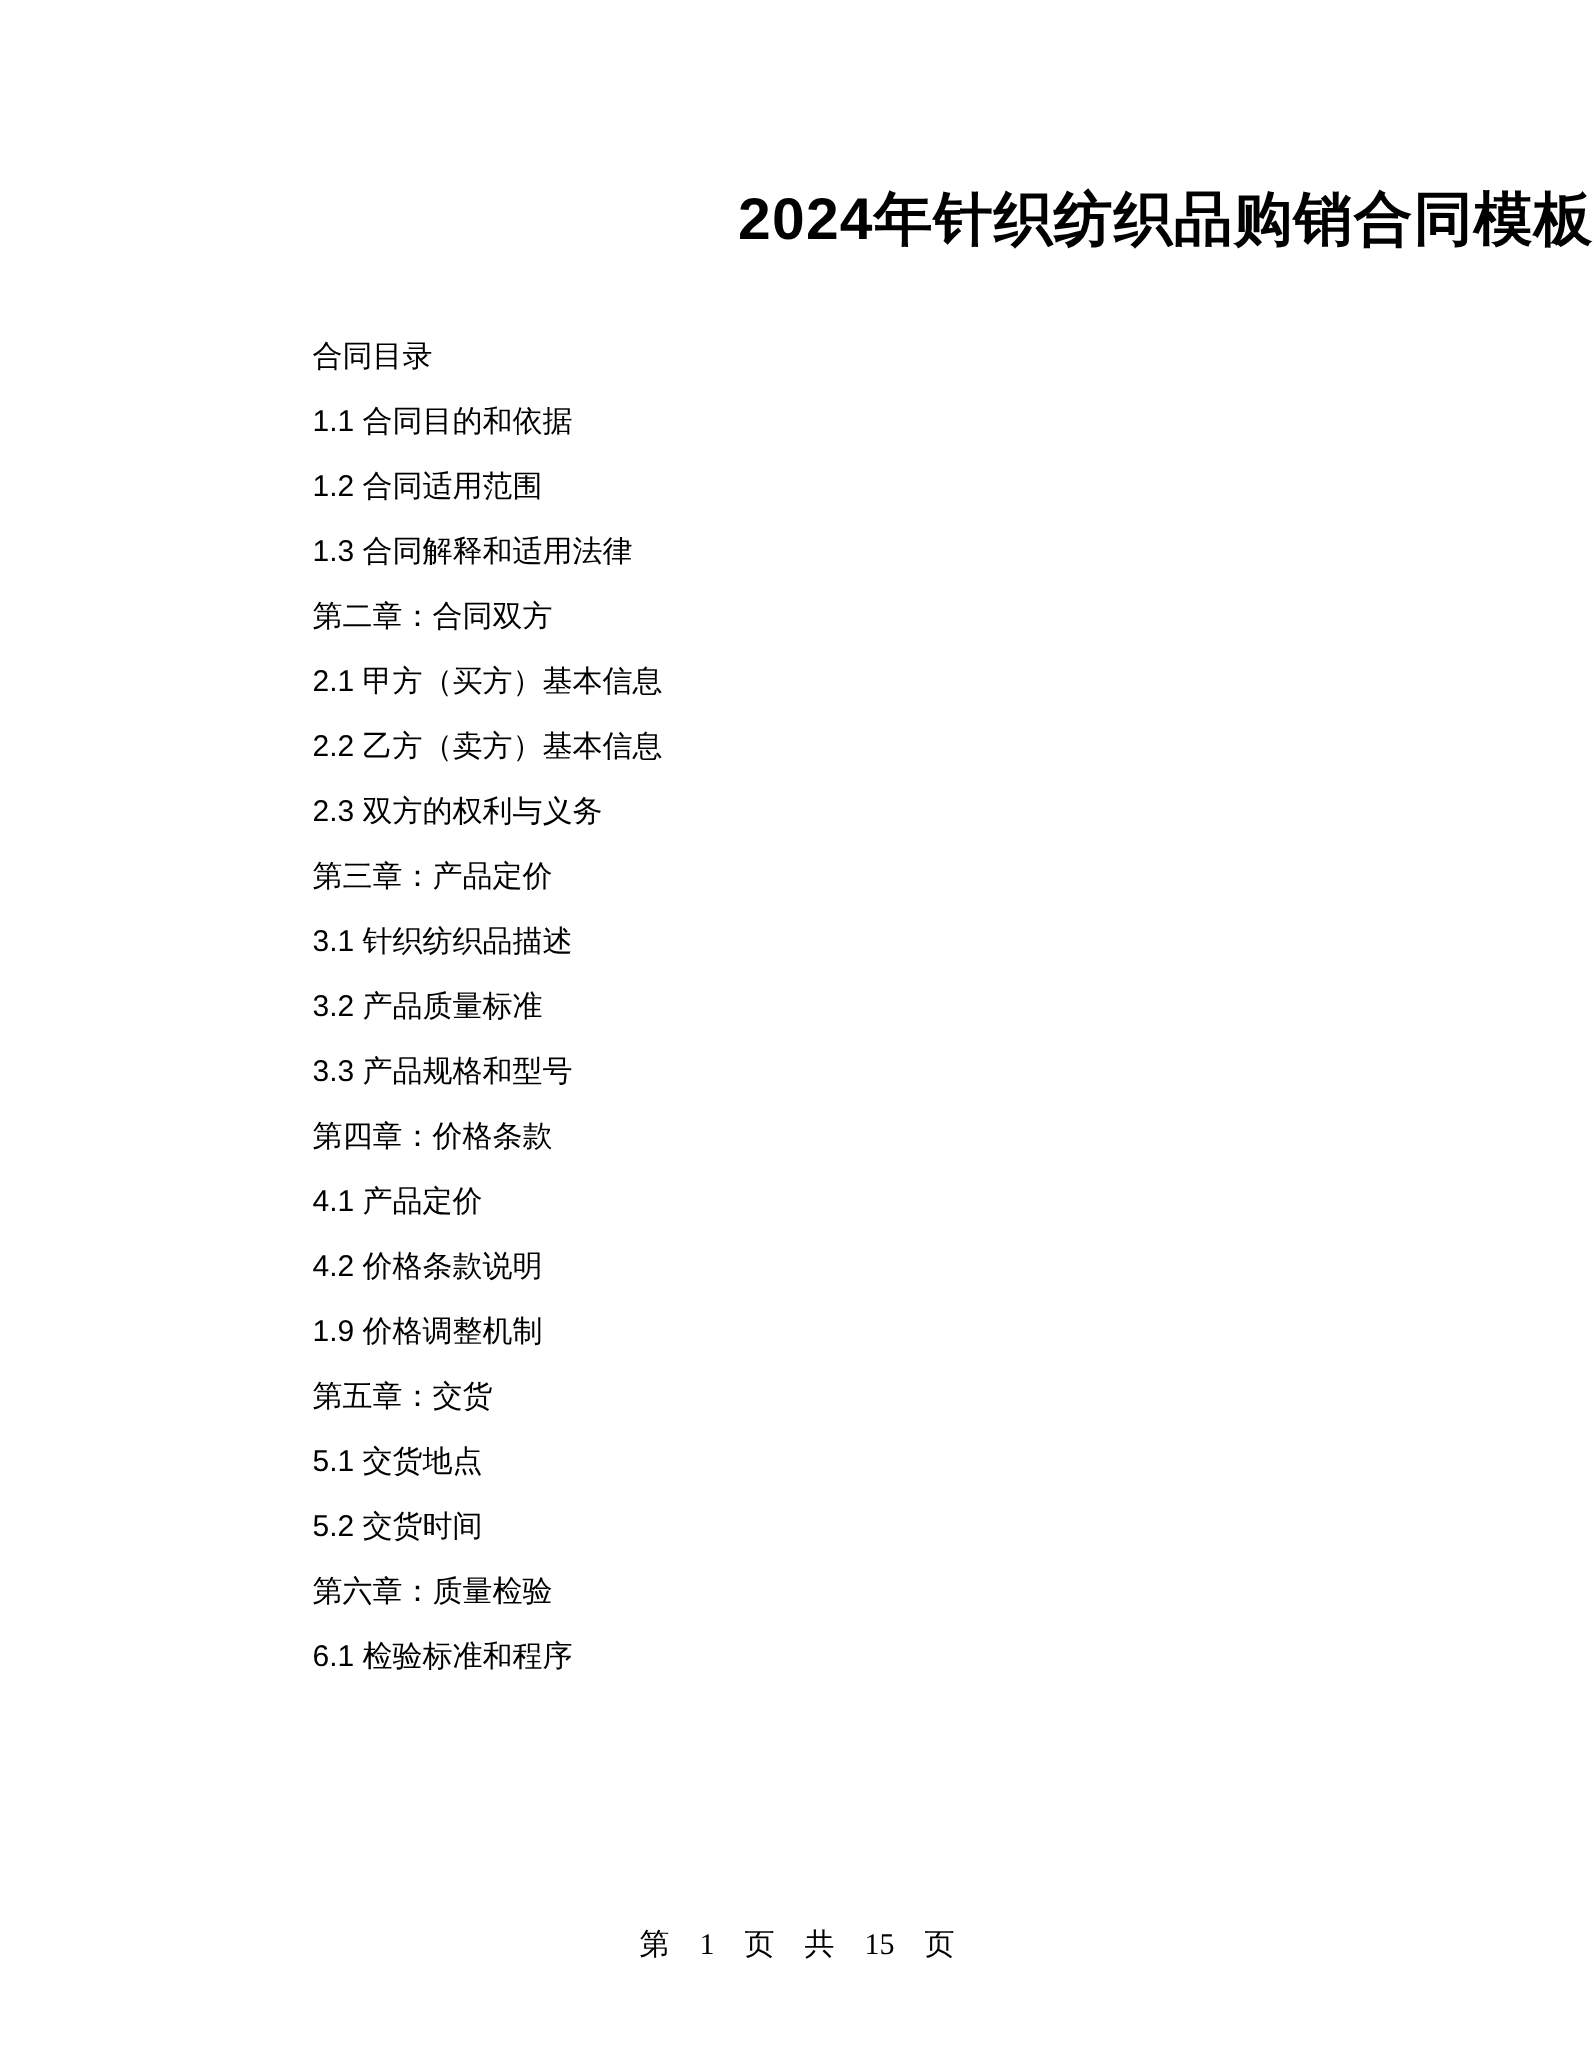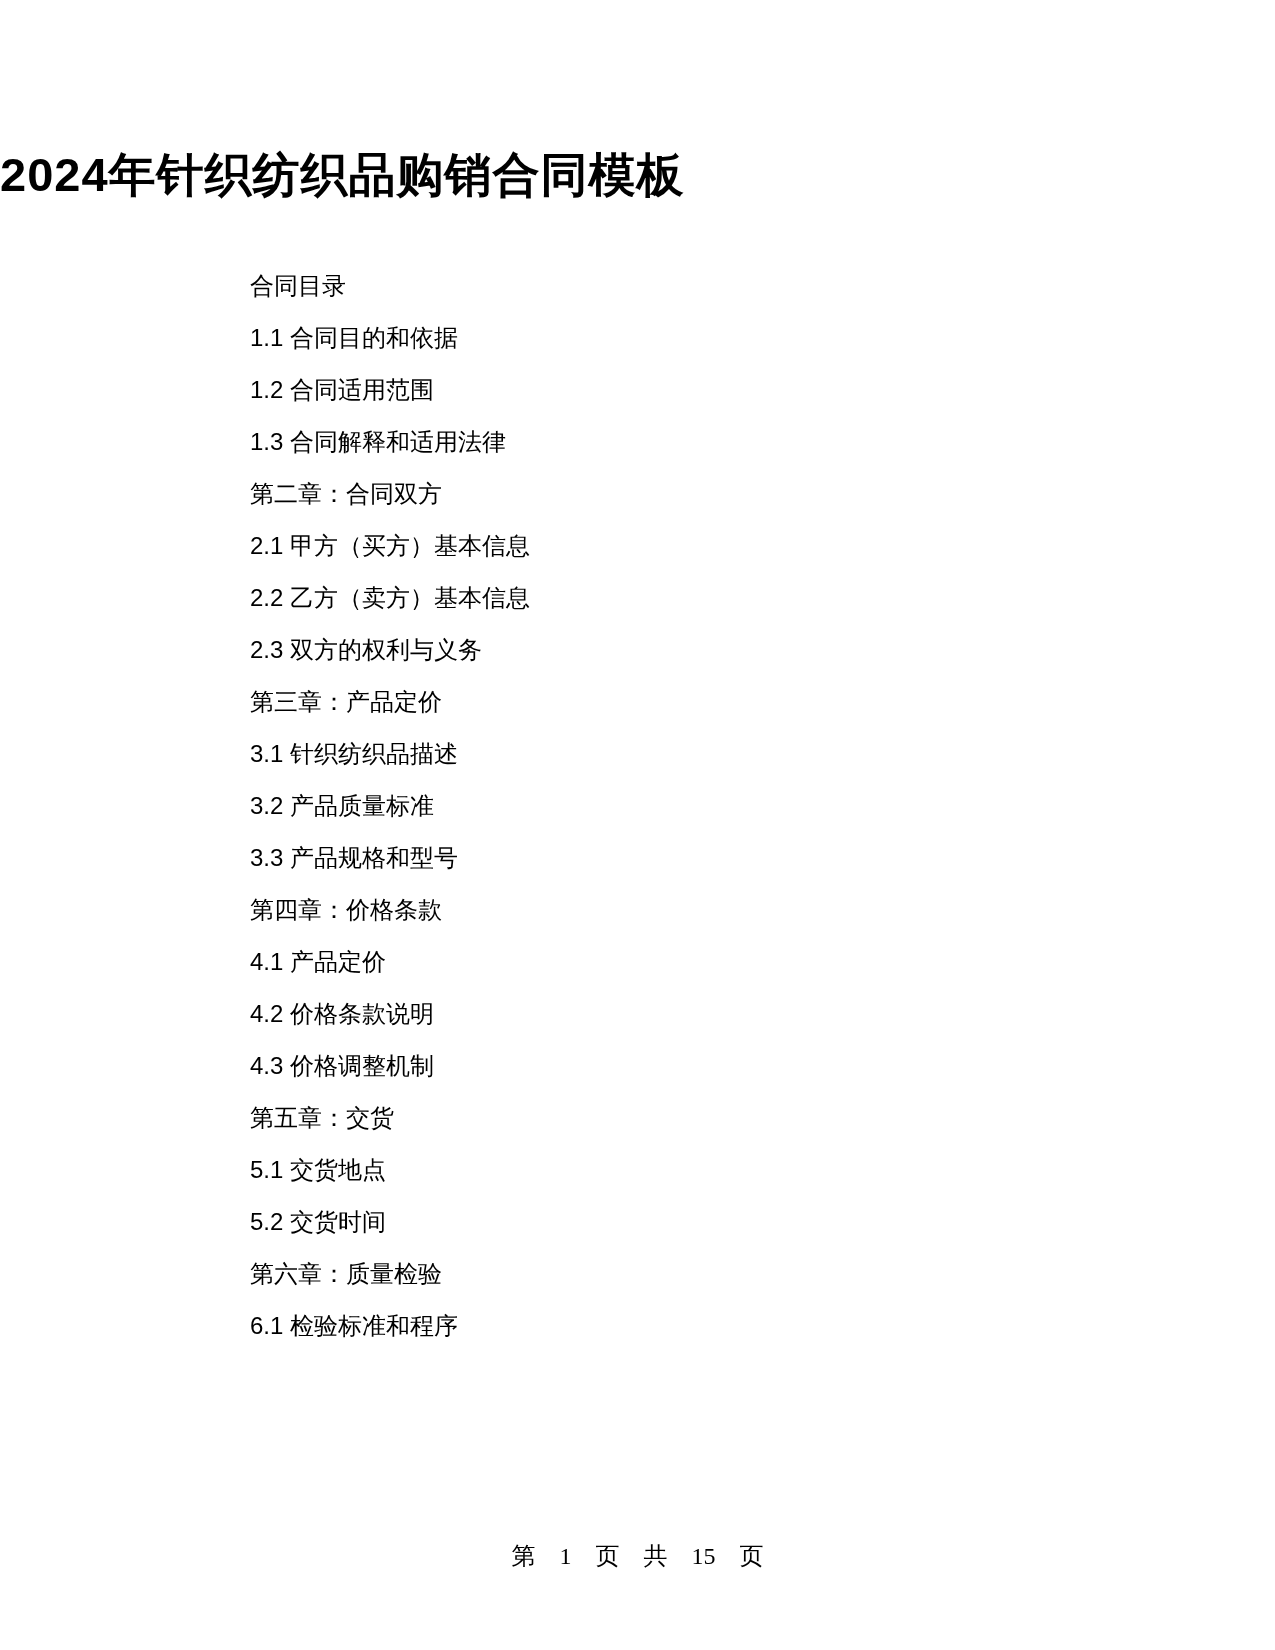--- a/index.html
+++ b/index.html
@@ -14,21 +14,21 @@
     background: #ffffff;
     color: #000000;
     font-family: "Liberation Sans", sans-serif;
     overflow: hidden;
   }
   .doc-title {
     position: absolute;
     top: 150px;
     left: 0;
     width: 100%;
-    text-align: left;
+    text-align: right;
     font-size: 47px;
     line-height: 50px;
     font-weight: 600;
     letter-spacing: 1px;
     white-space: nowrap;
   }
   .toc {
     position: absolute;
     top: 260px;
     left: 250px;
@@ -71,21 +71,21 @@
     <div class="toc-line">2.1 甲方（买方）基本信息</div>
     <div class="toc-line">2.2 乙方（卖方）基本信息</div>
     <div class="toc-line">2.3 双方的权利与义务</div>
     <div class="toc-line">第三章：产品定价</div>
     <div class="toc-line">3.1 针织纺织品描述</div>
     <div class="toc-line">3.2 产品质量标准</div>
     <div class="toc-line">3.3 产品规格和型号</div>
     <div class="toc-line">第四章：价格条款</div>
     <div class="toc-line">4.1 产品定价</div>
     <div class="toc-line">4.2 价格条款说明</div>
-    <div class="toc-line">4.3 价格调整机制</div>
+    <div class="toc-line">1.9 价格调整机制</div>
     <div class="toc-line">第五章：交货</div>
     <div class="toc-line">5.1 交货地点</div>
     <div class="toc-line">5.2 交货时间</div>
     <div class="toc-line">第六章：质量检验</div>
     <div class="toc-line">6.1 检验标准和程序</div>
   </div>
 
   <div class="footer">
     <span>第</span>
     <span>1</span>

